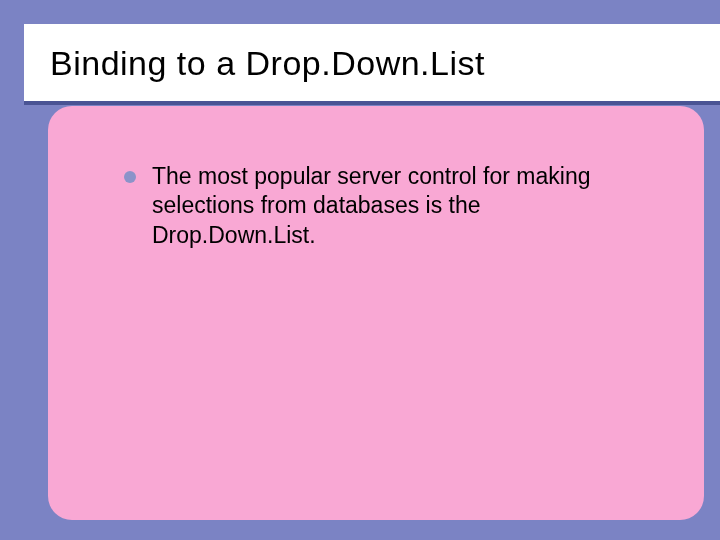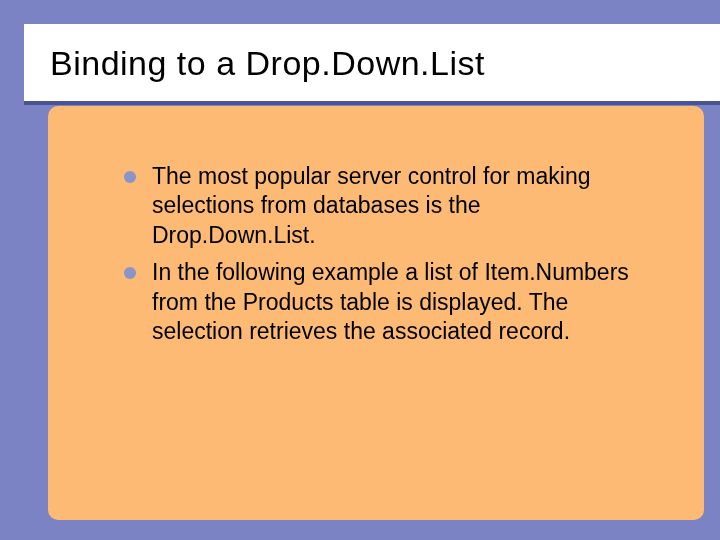--- a/index.html
+++ b/index.html
@@ -21,22 +21,22 @@
     font-weight: normal;
     color: #000;
     letter-spacing: 0.5px;
   }
   .card {
     position: absolute;
     left: 24px;
     right: 24px;
     top: 82px;
     bottom: 28px;
-    background: #fdba74;
-    border-radius: 10px;
+    background: #f9a8d4;
+    border-radius: 24px;
     padding: 48px 50px 40px 60px;
   }
   ul.bullets {
     list-style: none;
   }
   ul.bullets li {
     position: relative;
     padding-left: 28px;
     font-size: 23px;
     line-height: 1.28;
@@ -57,15 +57,14 @@
 </head>
 <body>
 
 <div class="title-bar">
   <h1>Binding to a Drop.Down.List</h1>
 </div>
 
 <div class="card">
   <ul class="bullets">
     <li>The most popular server control for making selections from databases is the Drop.Down.List.</li>
-    <li>In the following example a list of Item.Numbers from the Products table is displayed. The selection retrieves the associated record.</li>
   </ul>
 </div>
 
 </body></html>

